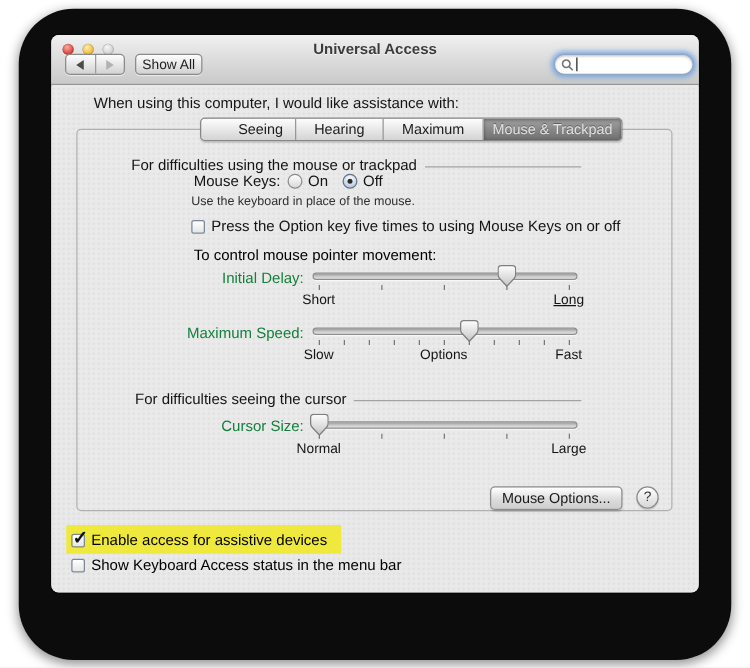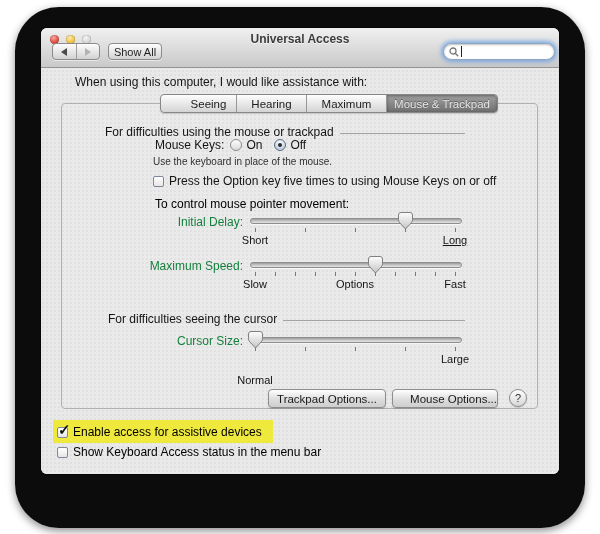--- a/index.html
+++ b/index.html
@@ -124,21 +124,21 @@
   .s-marks .mark { position:absolute; transform:translateX(-50%); font-size:11px; color:#141414; white-space:nowrap; }
   .s-thumb { position:absolute; top:-2px; width:15px; height:18px; }
   #slider-0 { top:186px; } #slider-1 { top:230px; } #slider-2 { top:305px; }
   
   .aqua-btn {
     position:absolute; top:361px; height:19px; border:1px solid #8c8c8c; border-radius:4px;
     background:linear-gradient(#ffffff,#dddddd 55%,#cecece); box-shadow:0 1px 1px rgba(0,0,0,.15);
     font-family:inherit; font-size:11.5px; color:#1a1a1a; padding:0; z-index:2;
   }
   .btn-trackpad { left:227px; width:118px; }
-  .btn-mouse   { left:351px; width:106px;text-align:right; }
+  .btn-mouse   { left:351px; width:106px; }
   .help-btn {
     position:absolute; left:468px; top:361px; width:18px; height:18px; border-radius:50%;
     border:1px solid #8c8c8c; background:linear-gradient(#ffffff,#d7d7d7);
     box-shadow:0 1px 1px rgba(0,0,0,.15); font-family:inherit;
     font-size:11px; color:#333; padding:0; line-height:16px; text-align:center; z-index:2;
   }
   
   .hl-band { position:absolute; left:12px; top:392px; width:220px; height:23px; background:#efe93e; z-index:1; }
   .foot-row { position:absolute; display:flex; align-items:center; gap:5px; font-size:12px; color:#000; z-index:2; }
   .foot-row.one { left:16px; top:397px; }
@@ -287,30 +287,29 @@
     <div class="s-area">
       <div class="s-track"></div>
       <div class="s-ticks">
           <span class="tick" style="left: 5px;"></span>
           <span class="tick" style="left: 55px;"></span>
           <span class="tick" style="left: 105px;"></span>
           <span class="tick" style="left: 155px;"></span>
           <span class="tick" style="left: 205px;"></span>
         </div>
       <div class="s-marks">
-          <span class="mark" style="left: 5px; margin-top: 21px;">Normal</span>
+          <span class="mark" style="left: 5px;">Normal</span>
           <span class="mark" style="left: 205px;">Large</span>
         </div>
       <svg class="s-thumb" viewBox="0 0 15 18" style="left: -2.5px;">
         <path d="M3 0.5 L12 0.5 Q14.5 0.5 14.5 3 L14.5 7.8 Q14.5 9.6 13.3 10.8 L7.5 17 L1.7 10.8 Q0.5 9.6 0.5 7.8 L0.5 3 Q0.5 0.5 3 0.5 Z" fill="url(#thumbGrad)" stroke="#7f7f7f" stroke-width="1"></path>
       </svg>
     </div>
   </div>
 
-  <button class="aqua-btn btn-trackpad">Trackpad Options...</button>
   <button class="aqua-btn btn-mouse">Mouse Options...</button>
   <button class="help-btn">?</button>
 
   <div class="hl-band" id="hl-band" style="background: rgb(239, 233, 62);"></div>
 
   <div class="foot-row one">
     <span class="cb checked" id="cb-assistive"></span>
     <span>Enable access for assistive devices</span>
   </div>
 

